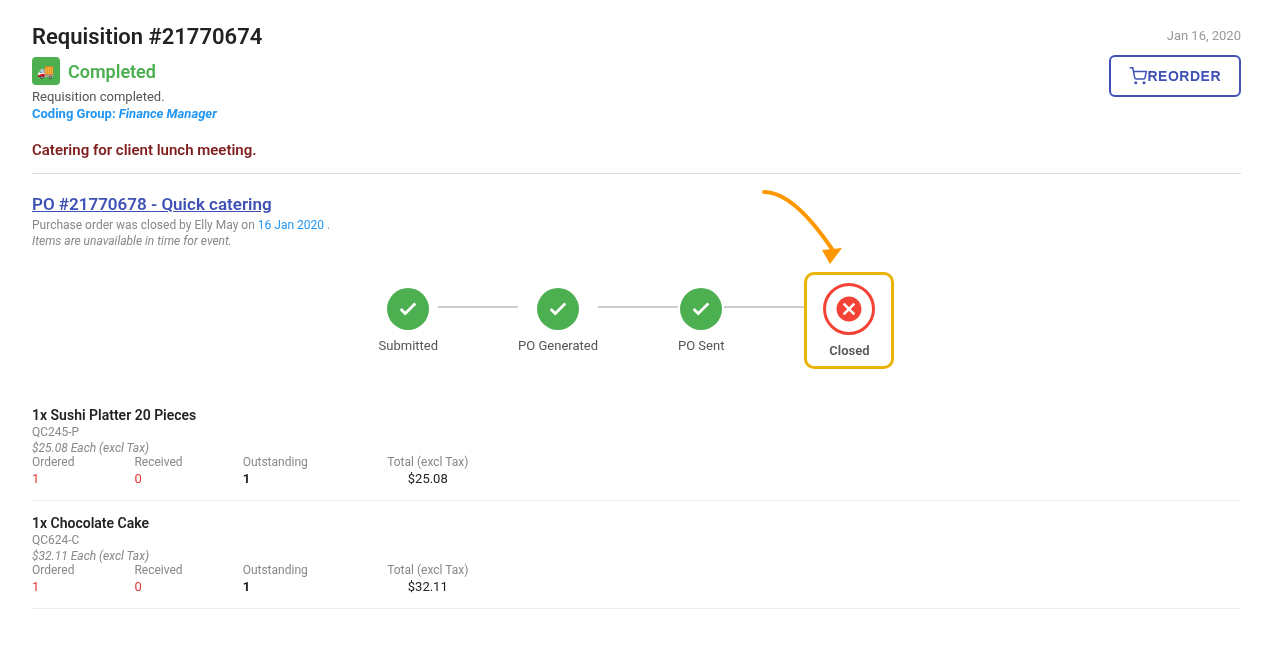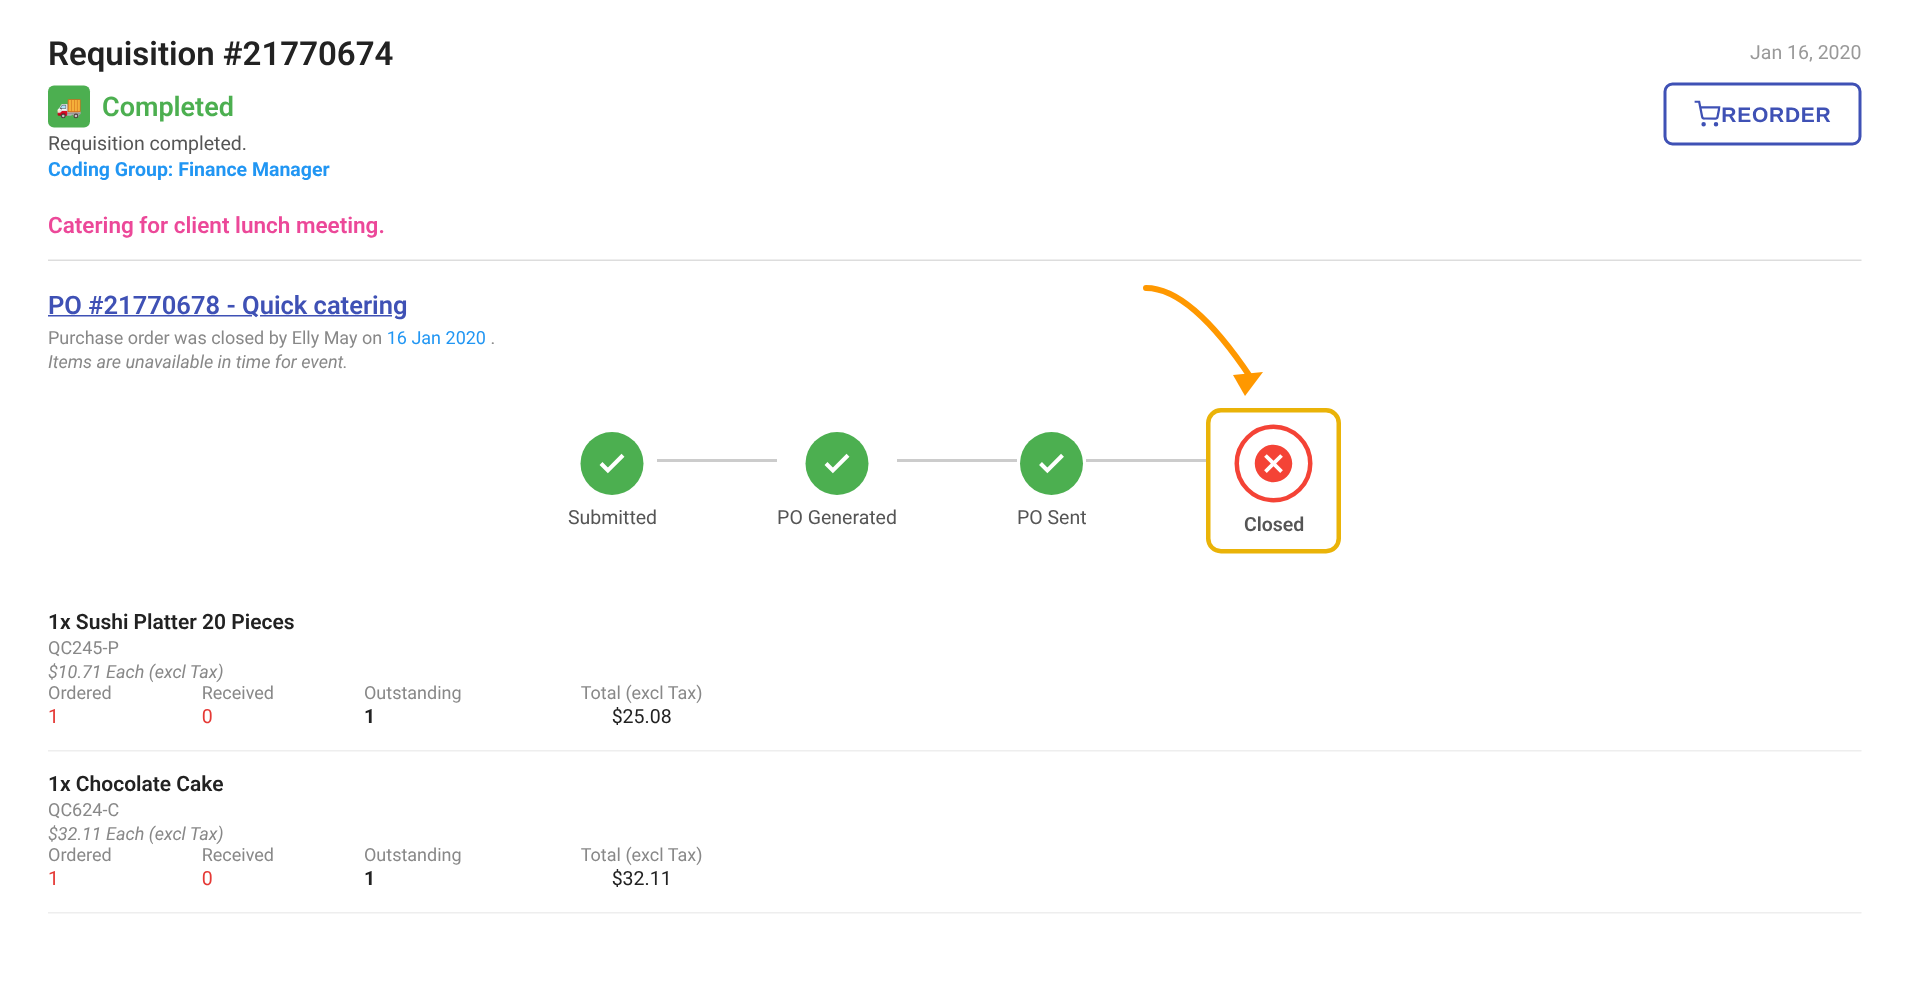--- a/index.html
+++ b/index.html
@@ -84,21 +84,21 @@
       font-size: 14px;
       font-weight: 600;
       background: white;
       cursor: pointer;
       letter-spacing: 0.5px;
     }
 
     .description {
       font-size: 15px;
       font-weight: 600;
-      color: #ec4899;
+      color: #7f1d1d;
       margin-top: 20px;
       margin-bottom: 14px;
     }
 
     .divider {
       border: none;
       border-top: 1px solid #ddd;
       margin: 8px 0 20px 0;
     }
 
@@ -287,21 +287,21 @@
 <div class="header-row">
   <div>
     <div class="title">Requisition #21770674</div>
     <div class="status-row">
       <div class="truck-icon">🚚</div>
       <span class="status-completed">Completed</span>
     </div>
     <div class="requisition-msg">Requisition completed.</div>
     <div class="coding-group">
       <span>Coding Group:</span>
-      <span style="font-weight: bold;">Finance Manager</span>
+      <span style="font-weight: bold; font-style: italic;">Finance Manager</span>
     </div>
   </div>
   <div style="display:flex; flex-direction:column; align-items:flex-end; gap:12px;">
     <div class="date">Jan 16, 2020</div>
     <button class="reorder-btn">
       <svg width="18" height="18" viewBox="0 0 24 24" fill="none" stroke="#3f51b5" stroke-width="2">
         <circle cx="9" cy="21" r="1"></circle>
         <circle cx="20" cy="21" r="1"></circle>
         <path d="M1 1h4l2.68 13.39a2 2 0 0 0 2 1.61h9.72a2 2 0 0 0 2-1.61L23 6H6"></path>
       </svg>
@@ -377,21 +377,21 @@
 </div>
 
 <div>
 
   <div class="item-row">
     <div class="item-info">
       <div class="item-name">
         <span>1x</span> <span>Sushi Platter 20 Pieces</span>
       </div>
       <div class="item-code">QC245-P</div>
-      <div class="item-price">$10.71 Each (excl Tax)</div>
+      <div class="item-price">$25.08 Each (excl Tax)</div>
     </div>
     <div class="item-stats">
       <div class="stat-group">
         <span class="stat-label">Ordered</span>
         <span class="stat-value">1</span>
       </div>
       <div class="stat-group">
         <span class="stat-label">Received</span>
         <span class="stat-value">0</span>
       </div>

